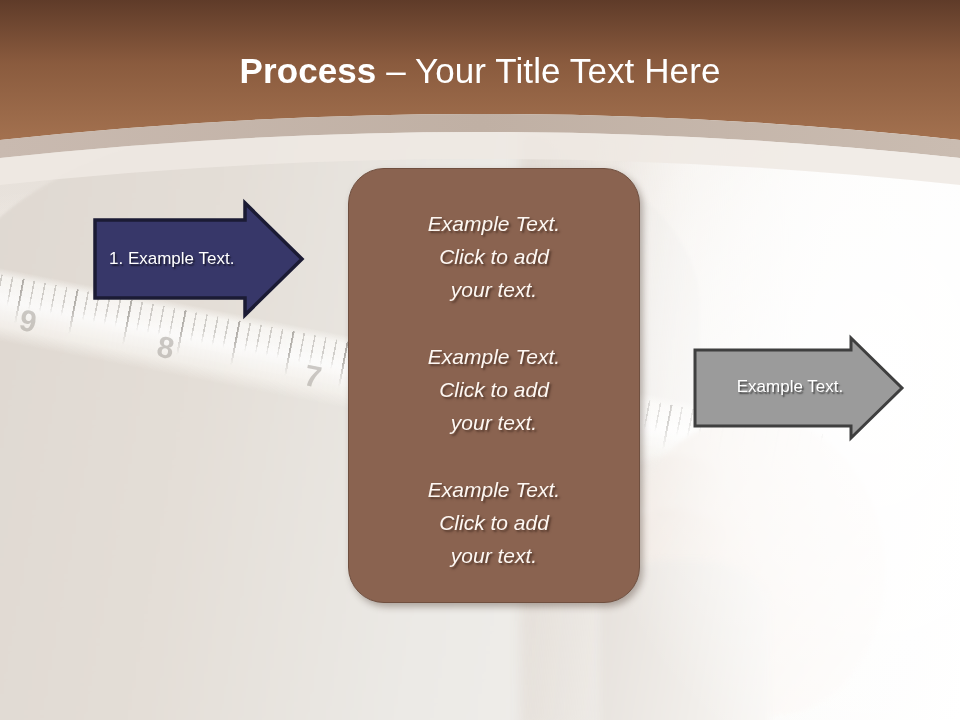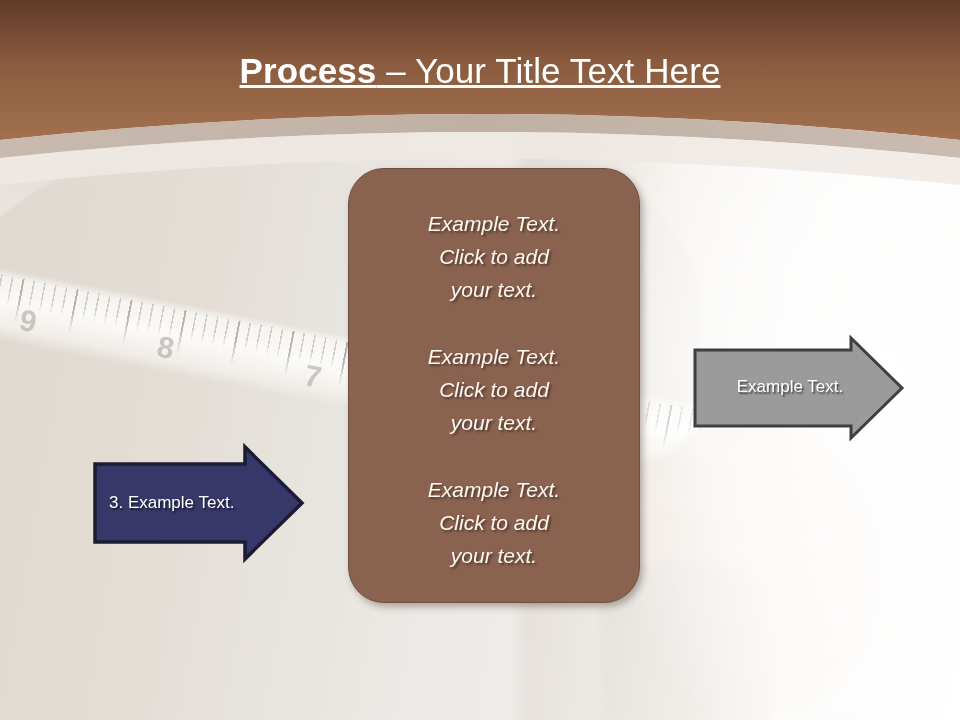--- a/index.html
+++ b/index.html
@@ -147,21 +147,20 @@
     position: absolute;
     left: 0;
     top: 50px;
     width: 960px;
     text-align: center;
     font-size: 35px;
     line-height: 42px;
     color: #ffffff;
     letter-spacing: 0.1px;
     white-space: nowrap;
-    text-decoration: underline;
   }
   .title .strong { font-weight: bold; }
   .title .light  { font-weight: normal; }
 
   
   .arrow {
     position: absolute;
   }
   .arrow svg { display: block; overflow: visible; }
   .arrow-label {
@@ -269,28 +268,28 @@
       <path d="M0,140 Q480,88 960,140 L960,158 Q480,106 0,158 Z" fill="url(#tanGrad)"></path>
 
       <path d="M0,158 Q480,106 960,158 L960,185 Q480,133 0,185 Z" fill="#efe9e3" opacity="0.85"></path>
     </svg>
   </div>
 
   <div class="title">
     <span class="strong">Process</span><span class="light"> – Your Title Text Here</span>
   </div>
 
-
-
-  <div class="arrow arrow-blue-3">
+  <div class="arrow arrow-blue-1">
     <svg width="212" height="118" viewBox="0 0 212 118">
       <path d="M2,20 L152,20 L152,3 L209,59 L152,115 L152,98 L2,98 Z" fill="#373769" stroke="#1b1b34" stroke-width="3.5" stroke-linejoin="miter"></path>
     </svg>
-    <span class="arrow-label">3. Example Text.</span>
-  </div>
+    <span class="arrow-label">1. Example Text.</span>
+  </div>
+
+
 
   <div class="content-box">
     <p class="content-para">Example Text.
 Click  to add
 your text.</p>
     <p class="content-para">Example Text.
 Click  to add
 your text.</p>
     <p class="content-para">Example Text.
 Click  to add

